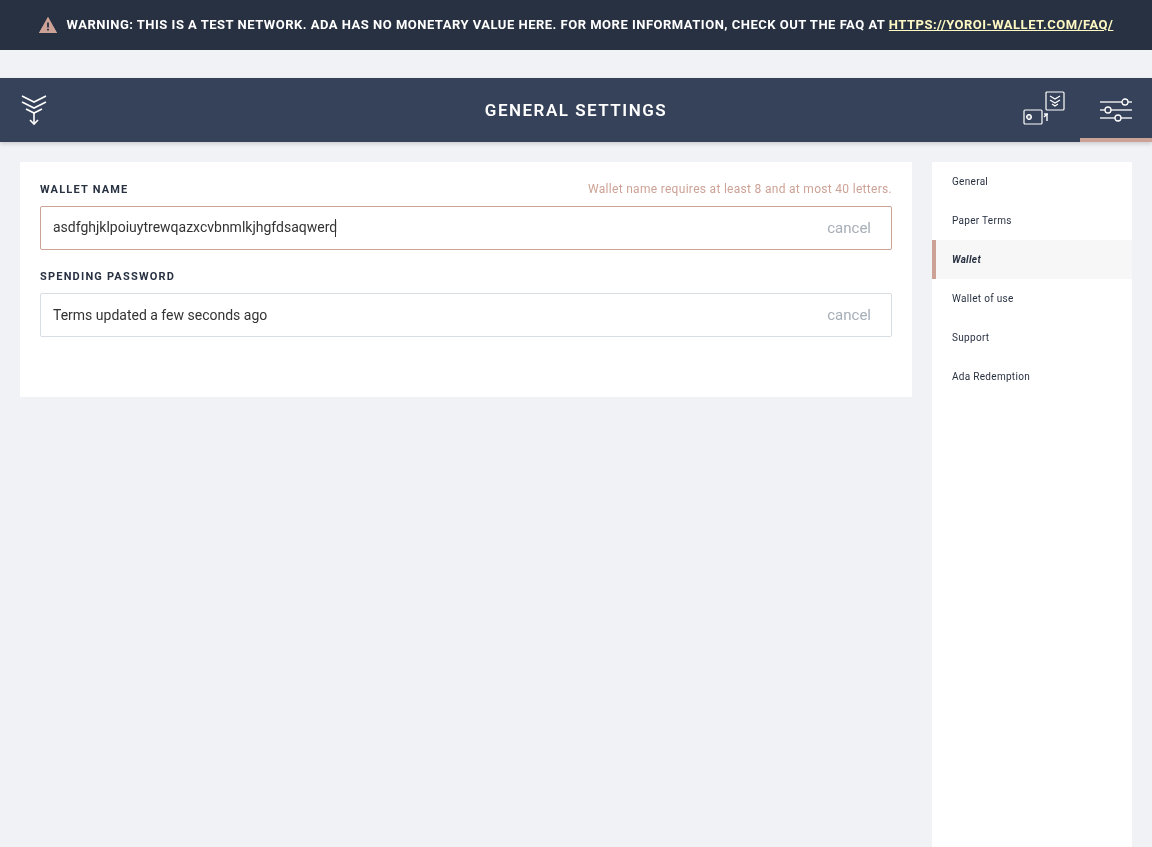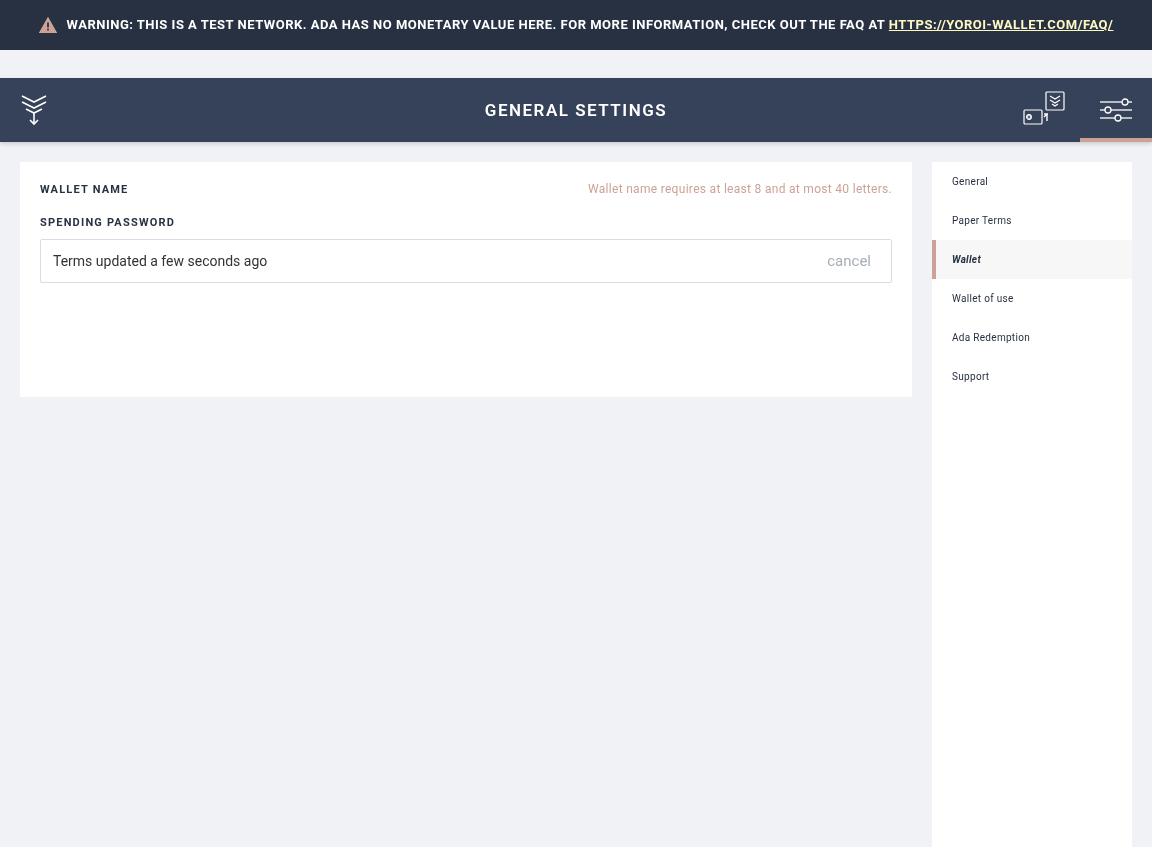--- a/index.html
+++ b/index.html
@@ -230,35 +230,41 @@
 </div>
 
 <div class="content">
   <div class="main-panel">
 
     <div class="field-group">
       <div class="field-header">
         <span class="field-label">WALLET NAME</span>
         <span class="field-error">Wallet name requires at least 8 and at most 40 letters.</span>
       </div>
+      <div class="field-box focused">
+        <span class="field-text">
+          <span>asdfghjklpoiuytrewqazxcvbnmlkjhgfdsaqwerd</span><span class="caret"></span>
+        </span>
+        <span class="field-action">cancel</span>
+      </div>
     </div>
 
     <div class="field-group">
       <div class="field-header">
         <span class="field-label">SPENDING PASSWORD</span>
       </div>
       <div class="field-box">
         <span class="field-text">Terms updated a few seconds ago</span>
         <span class="field-action">cancel</span>
       </div>
     </div>
 
   </div>
 
   <div class="sidebar">
     <div class="sidebar-item">General</div>
     <div class="sidebar-item">Paper Terms</div>
     <div class="sidebar-item active">Wallet</div>
     <div class="sidebar-item">Wallet of use</div>
+    <div class="sidebar-item">Support</div>
     <div class="sidebar-item">Ada Redemption</div>
-    <div class="sidebar-item">Support</div>
   </div>
 </div>
 
 </body></html>

